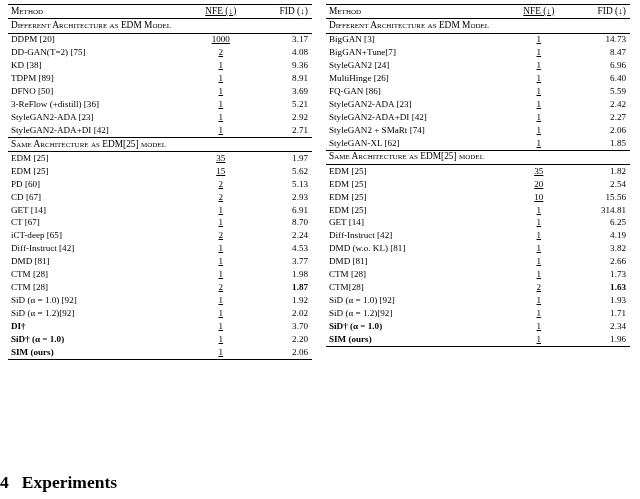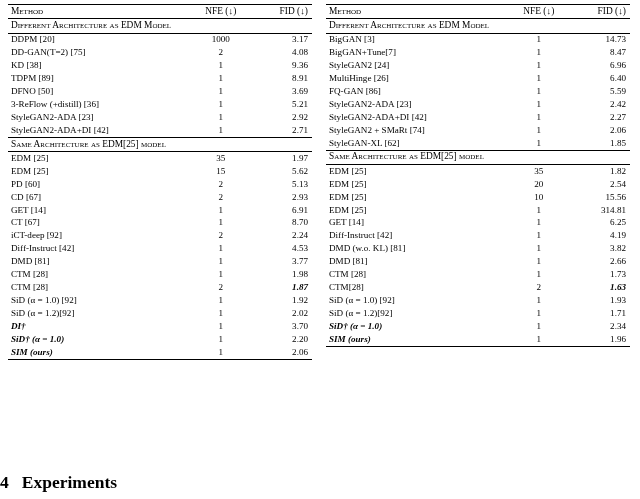--- a/index.html
+++ b/index.html
@@ -36,41 +36,41 @@
     width: 100%;
     font-size: 9.1px;
     line-height: 1.05;
   }
   table.restbl td, table.restbl th {
     padding: 1.7px 2px;
     vertical-align: baseline;
     white-space: nowrap;
   }
   .col-method { text-align: left; width: 60%; padding-left: 3px !important; }
-  .col-nfe { text-align: center; width: 20%; }
+  .col-nfe { text-align: center; width: 20%; text-decoration: underline; }
   .col-fid { text-align: right; width: 20%; padding-right: 4px !important; }
 
   .hdr td {
     font-variant: small-caps;
     font-size: 9.4px;
     padding-bottom: 2.4px;
     padding-top: 1px;
   }
   .rule-top td { border-top: 1.1px solid #000; margin-top: 48px; }
   .rule-bot td { border-bottom: 1.1px solid #000; }
 
   .section td {
     font-variant: small-caps;
     font-size: 9.4px;
     padding-top: 2.2px;
     padding-bottom: 2.2px;
   }
   .section.topsec td { border-top: 0.7px solid #000; border-bottom: 0.7px solid #000; }
   .section.midsec td { border-top: 0.7px solid #000; border-bottom: 0.7px solid #000; }
-  .bold { font-weight: bold; font-style: italic; }
+  .bold { font-weight: bold; }
 
   .section-heading {
     position: absolute;
     left: 0;
     bottom: 6px;
     font-size: 17.5px;
     font-weight: bold;
     font-family: "Liberation Serif", serif;
   }
   .section-heading .num { margin-right: 13px; }
@@ -159,21 +159,21 @@
               <td class="col-method">GET [14]</td>
               <td class="col-nfe">1</td>
               <td class="col-fid">6.91</td>
             </tr>
             <tr>
               <td class="col-method">CT [67]</td>
               <td class="col-nfe">1</td>
               <td class="col-fid">8.70</td>
             </tr>
             <tr>
-              <td class="col-method">iCT-deep [92]</td>
+              <td class="col-method">iCT-deep [65]</td>
               <td class="col-nfe">2</td>
               <td class="col-fid">2.24</td>
             </tr>
             <tr>
               <td class="col-method">Diff-Instruct [42]</td>
               <td class="col-nfe">1</td>
               <td class="col-fid">4.53</td>
             </tr>
             <tr>
               <td class="col-method">DMD [81]</td>

